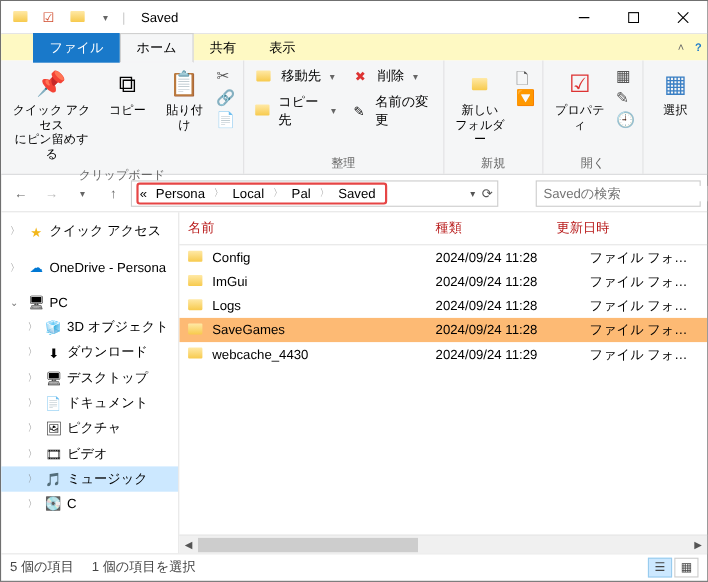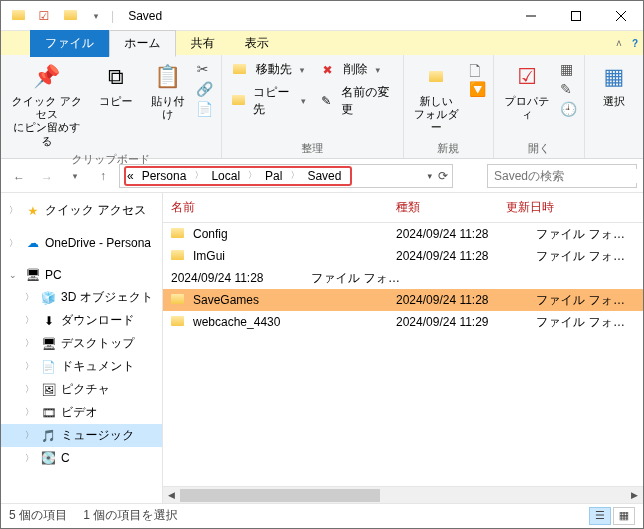--- a/index.html
+++ b/index.html
@@ -324,20 +324,21 @@
           <div class="cell col-name"><span class="ic folder-icon-sm"></span>Config</div>
           <div class="cell col-date">2024/09/24 11:28</div>
           <div class="cell col-type">ファイル フォルダー</div>
         </div>
         <div class="row">
           <div class="cell col-name"><span class="ic folder-icon-sm"></span>ImGui</div>
           <div class="cell col-date">2024/09/24 11:28</div>
           <div class="cell col-type">ファイル フォルダー</div>
         </div>
         <div class="row">
+          <div class="cell col-name"><span class="ic folder-icon-sm"></span>Logs</div>
           <div class="cell col-date">2024/09/24 11:28</div>
           <div class="cell col-type">ファイル フォルダー</div>
         </div>
         <div class="row sel">
           <div class="cell col-name"><span class="ic folder-icon-sm"></span>SaveGames</div>
           <div class="cell col-date">2024/09/24 11:28</div>
           <div class="cell col-type">ファイル フォルダー</div>
         </div>
         <div class="row">
           <div class="cell col-name"><span class="ic folder-icon-sm"></span>webcache_4430</div>

